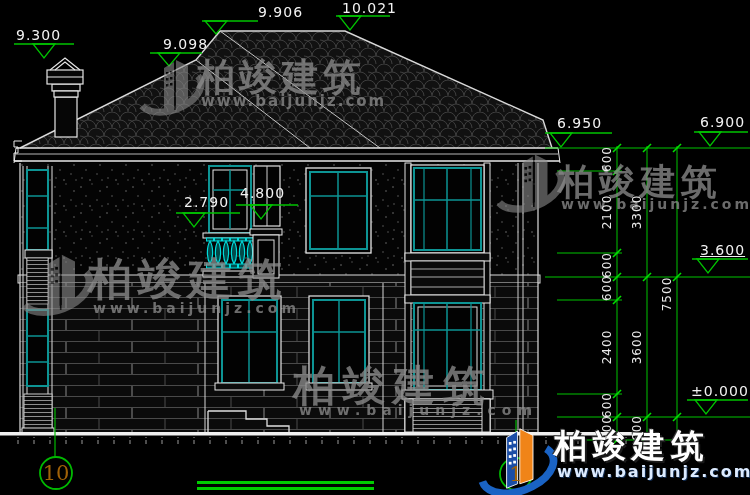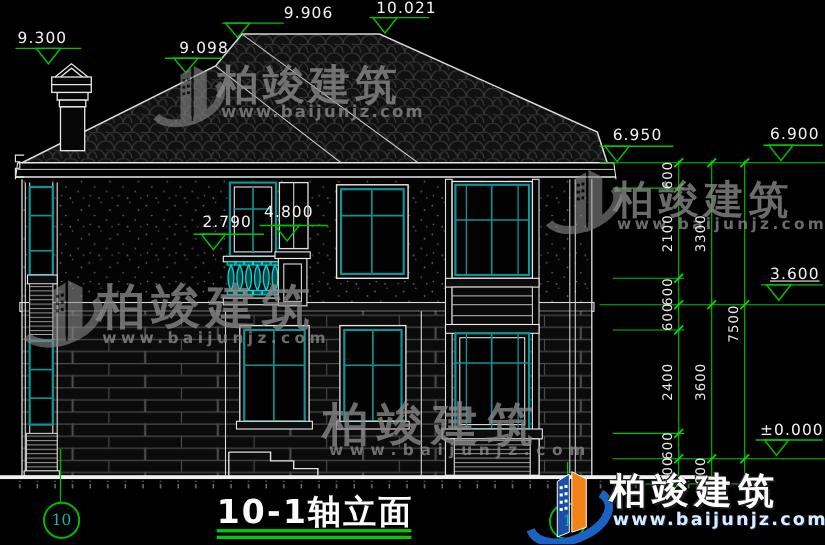--- a/index.html
+++ b/index.html
@@ -5,21 +5,21 @@
   html,body{margin:0;padding:0;background:#000;}
   .stage{position:relative;width:750px;height:495px;background:#000;overflow:hidden;
          font-family:"DejaVu Sans",sans-serif;}
   .stage svg{position:absolute;left:0;top:0;}
   .txt{position:absolute;white-space:nowrap;color:#ececec;}
   .elev{font-size:14px;letter-spacing:1px;color:#f2f2f2;}
   .dimv{font-size:12px;letter-spacing:1px;color:#e9e9e9;
         transform:translate(-50%,-50%) rotate(-90deg);}
   .title{font-size:30px;font-weight:600;color:#fbfbfb;letter-spacing:2px;}
   .scale{font-size:21px;color:#8f8f8f;letter-spacing:2px;}
-  .bubble{font-size:14px;color:#14b8a6;font-family:"DejaVu Serif",serif;
+  .bubble{font-size:21px;color:#a16207;font-family:"DejaVu Serif",serif;
           transform:translate(-50%,-50%);}
   .wm{color:#8a8a8a;opacity:.78;font-weight:bold;}
   .wm-brand1{font-size:38px;letter-spacing:4px;}
   .wm-brand2{font-size:36px;letter-spacing:5px;}
   .wm-brand3{font-size:44px;letter-spacing:6px;}
   .wm-brand4{font-size:42px;letter-spacing:8px;}
   .wm-url1{font-size:15px;letter-spacing:2px;}
   .wm-url2{font-size:14px;letter-spacing:3px;}
   .wm-url3{font-size:14px;letter-spacing:4px;}
   .wm-url4{font-size:14px;letter-spacing:6px;}
@@ -335,20 +335,19 @@
 <div class="txt dimv" style="left:607px;top:347px;">2400</div>
 <div class="txt dimv" style="left:607px;top:405px;">600</div>
 <div class="txt dimv" style="left:607px;top:428px;">600</div>
 
 <div class="txt dimv" style="left:637px;top:212px;">3300</div>
 <div class="txt dimv" style="left:637px;top:347px;">3600</div>
 <div class="txt dimv" style="left:637px;top:428px;">600</div>
 
 <div class="txt dimv" style="left:667px;top:294px;">7500</div>
 
-<div class="txt title" style="left:197px;top:445px;">10-1轴立面</div>
 <div class="txt bubble" style="left:56px;top:473px;">10</div>
 <div class="txt bubble" style="left:516px;top:474px;">1</div>
 
 <div class="txt logo-brand" style="left:554px;top:424px;">柏竣建筑</div>
 <div class="txt logo-url" style="left:557px;top:462px;">www.baijunjz.com</div>
 
 </div>
 
 </body></html>

